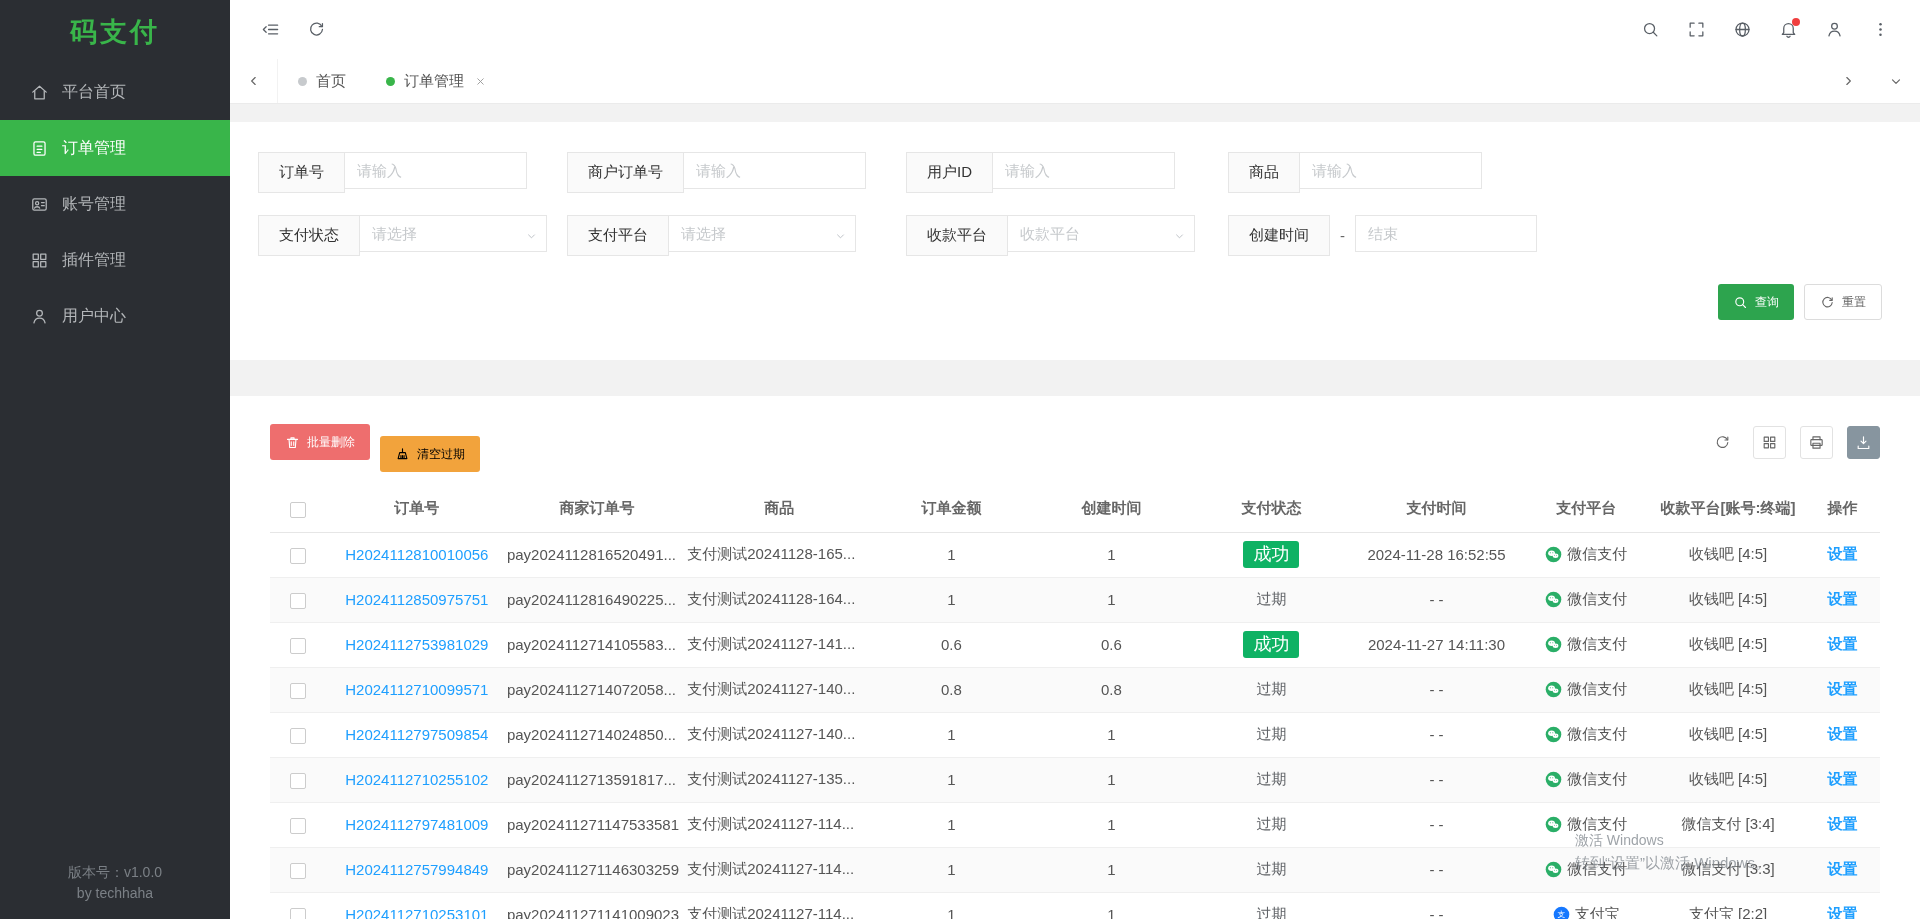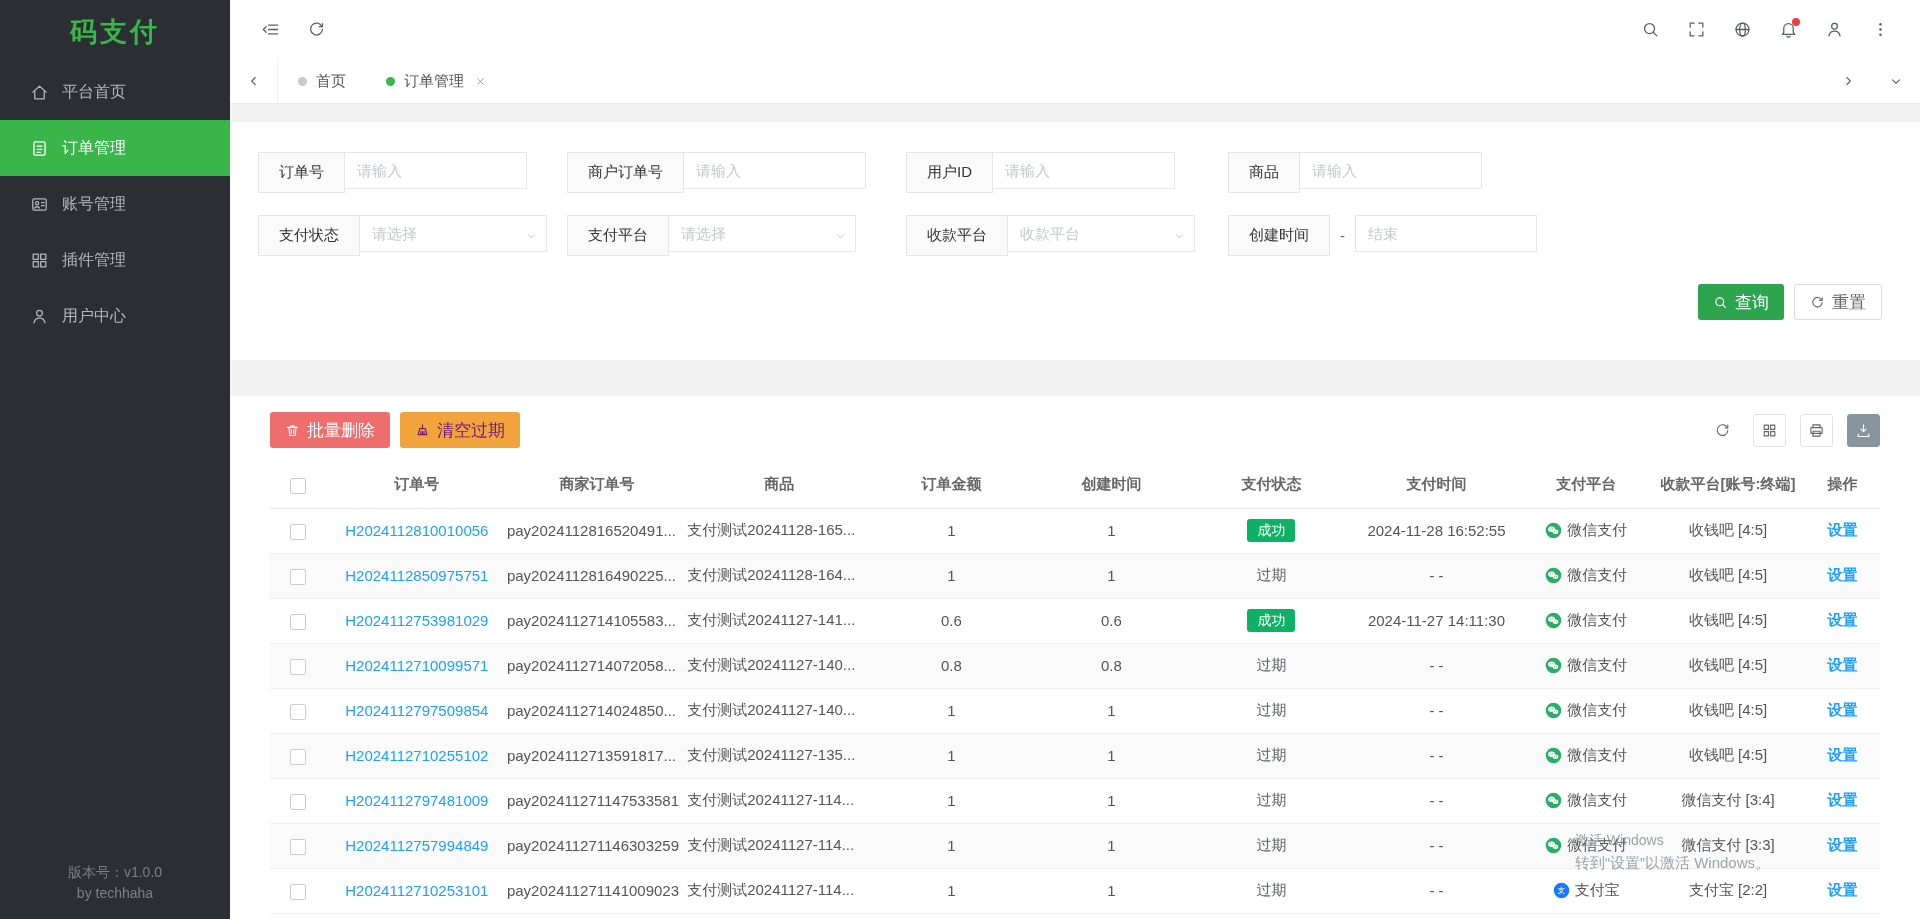--- a/index.html
+++ b/index.html
@@ -46,26 +46,26 @@
   .fg-label { display:flex; align-items:center; padding:0 20px; background:#fafafa; border:1px solid #e6e6e6; font-size:15px; color:#333; white-space:nowrap; }
   .fg-input { height:37px; width:182px; border:1px solid #e6e6e6; border-left:none; padding:0 12px; font-size:15px; color:#333; outline:none; background:#fff; font-family:inherit; }
   .fg-input::placeholder { color:#c6c9cc; }
   .fg-select { position:relative; display:flex; }
   .fg-select .fg-input { width:187px; padding-right:30px; cursor:pointer; }
   .fg-select .caret { position:absolute; right:10px; top:50%; transform:translateY(-50%); width:11px; height:11px; stroke:#b8bcc2; fill:none; stroke-width:2; pointer-events:none; }
   .date-sep { display:flex; align-items:center; padding:0 10px; color:#666; }
   .fg-input.standalone { border-left:1px solid #e6e6e6; }
   .filter-actions { display:flex; justify-content:flex-end; gap:10px; padding:6px 0 40px; }
 
-  .btn { display:inline-flex; align-items:center; gap:7px; height:36px; padding:0 15px; border:none; border-radius:3px; font-size:17px; cursor:pointer; font-family:inherit; }
+  .btn { display:inline-flex; align-items:center; gap:7px; height:36px; padding:0 15px; border:none; border-radius:3px; font-size:12px; cursor:pointer; font-family:inherit; }
   .btn svg { width:15px; height:15px; stroke:currentColor; fill:none; stroke-width:1.8; stroke-linecap:round; stroke-linejoin:round; }
   .btn-primary { background:var(--query_green,#2da44e); color:#fff; }
   .btn-plain { background:#fff; color:#666; border:1px solid #dcdcdc; }
   .btn-danger { background:var(--danger,#ee6e6e); color:#fff; }
-  .btn-warning { background:var(--warning,#f2a33c); color:#701a75; }
+  .btn-warning { background:var(--warning,#f2a33c); color:#000000;margin-top:24px; }
 
   
   .table-panel { margin-top:36px; background:#fff; flex:1; padding:14px 40px 0; display:flex; flex-direction:column; overflow:hidden; }
   .table-toolbar { display:flex; align-items:center; gap:10px; padding:2px 0 14px; flex:none; }
   .toolbar-right { margin-left:auto; display:flex; gap:14px; align-items:center; }
   .tool-btn { width:33px; height:33px; display:flex; align-items:center; justify-content:center; background:#fff; border:1px solid #e2e2e2; border-radius:3px; color:#666; cursor:pointer; }
   .tool-btn.plain { border:none; }
   .tool-btn.filled { background:#87959f; border-color:#87959f; color:#fff; }
   .tool-btn svg { width:17px; height:17px; stroke:currentColor; fill:none; stroke-width:1.6; stroke-linecap:round; stroke-linejoin:round; }
 
@@ -76,21 +76,21 @@
   .order-table td.cell-left { text-align:left; }
   .order-table th:nth-child(1){width:56px} .order-table th:nth-child(2){width:178px}
   .order-table th:nth-child(3){width:178px} .order-table th:nth-child(4){width:182px}
   .order-table th:nth-child(5){width:158px} .order-table th:nth-child(6){width:158px}
   .order-table th:nth-child(7){width:158px} .order-table th:nth-child(8){width:168px}
   .order-table th:nth-child(9){width:128px} .order-table th:nth-child(10){width:152px}
   .order-table th:nth-child(11){width:74px}
   .checkbox { display:inline-block; width:16px; height:16px; border:1px solid #ccc; border-radius:2px; background:#fff; vertical-align:middle; cursor:pointer; }
   .link { color:var(--link,#1e9fff); text-decoration:none; cursor:pointer; }
   .settings-link { font-weight:bold; }
-  .status-badge { display:inline-block; background:var(--success,#0fb264); color:#fff; font-size:14px; padding:3px 10px; border-radius:3px; line-height:1.2; }
+  .status-badge { display:inline-block; background:var(--success,#0fb264); color:#fff; font-size:18px; padding:3px 10px; border-radius:3px; line-height:1.2; }
   .status-expired { color:#5f6266; }
   .plat { display:inline-flex; align-items:center; gap:5px; justify-content:center; vertical-align:middle; }
   .plat-icon { width:17px; height:17px; flex:none; }
 
   
   .pagination { display:flex; align-items:center; gap:9px; padding:16px 0 14px; margin-top:auto; color:#666; font-size:14.5px; flex:none; }
 
   
   .watermark { position:fixed; right:150px; bottom:46px; pointer-events:none; color:rgba(121,128,134,0.72); z-index:50; }
   .wm-title { font-size:14px; }

